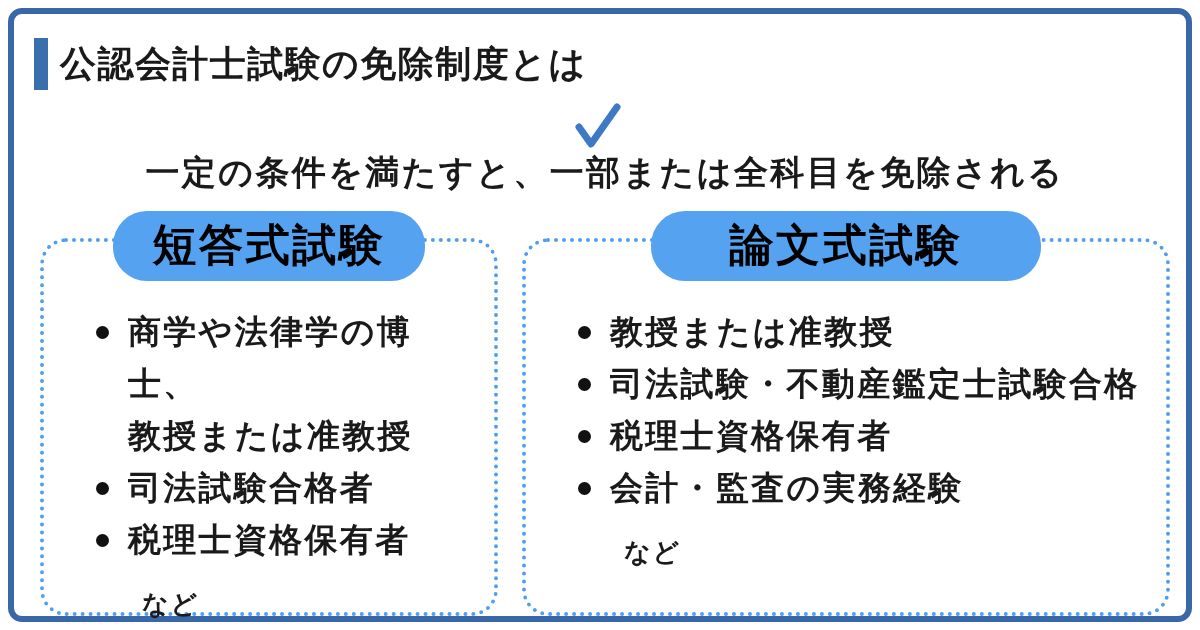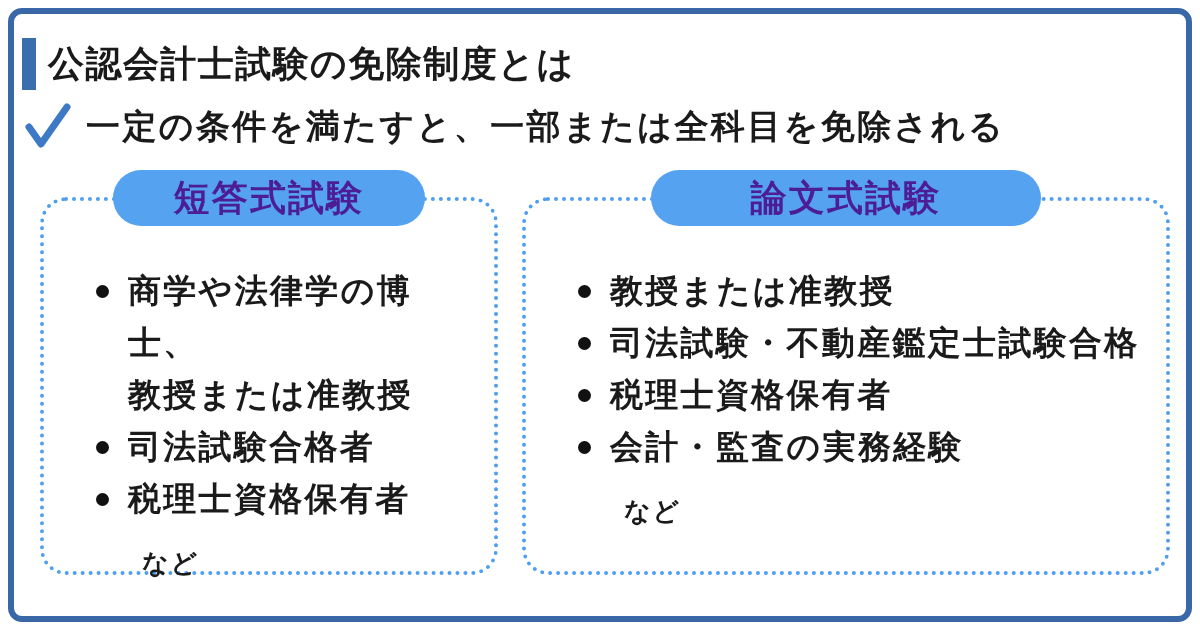--- a/index.html
+++ b/index.html
@@ -17,41 +17,42 @@
     inset: 8px;
     border: 6px solid #3a67a8;
     border-radius: 14px;
     background: #ffffff;
     box-sizing: border-box;
   }
   
   .title-row {
     display: flex;
     align-items: center;
-    margin: 24px 0 0 8px;
+    margin: 24px 0 0 20px;
   }
   .title-marker {
     width: 14px;
     height: 52px;
     background: #3a6fae;
     margin-right: 12px;
     flex: 0 0 auto;
   }
   .page-title {
     margin: 0;
     font-size: 36px;
     font-weight: 700;
     letter-spacing: 0.04em;
     line-height: 1.2;
   }
   
   .subtitle-row {
     display: flex;
     align-items: center;
     margin: 10px 0 0 10px;
+    flex-direction: column;
   }
   .check-icon {
     flex: 0 0 auto;
     margin-right: 14px;
   }
   .subtitle {
     font-size: 34px;
     font-weight: 700;
     letter-spacing: 0.07em;
     line-height: 1.2;
@@ -71,26 +72,26 @@
     border-radius: 26px;
     background: #ffffff;
   }
   .card-tanto { flex: 0 0 458px; }
   .card-ronbun { flex: 1; }
   .pill {
     position: absolute;
     top: -31px;
     left: 50%;
     transform: translateX(-50%);
-    height: 56px;
+    height: 70px;
     box-sizing: border-box;
     background: #54a2f0;
-    color: #4c1d95;
+    color: #000000;
     border-radius: 34px;
-    font-size: 36px;
+    font-size: 44px;
     font-weight: 700;
     letter-spacing: 0.06em;
     display: flex;
     align-items: center;
     justify-content: center;
   }
   .card-tanto .pill { width: 312px; }
   .card-ronbun .pill { width: 390px; }
   .card-content {
     padding: 52px 14px 0 28px;

